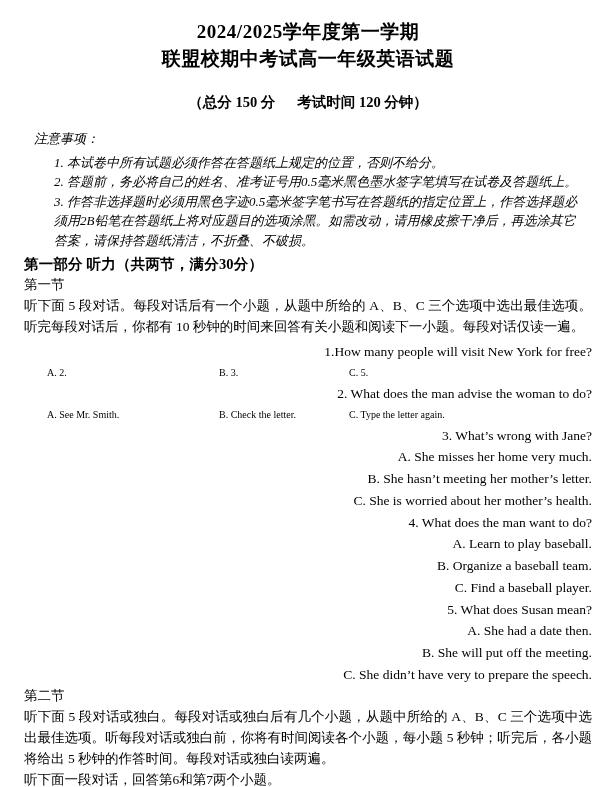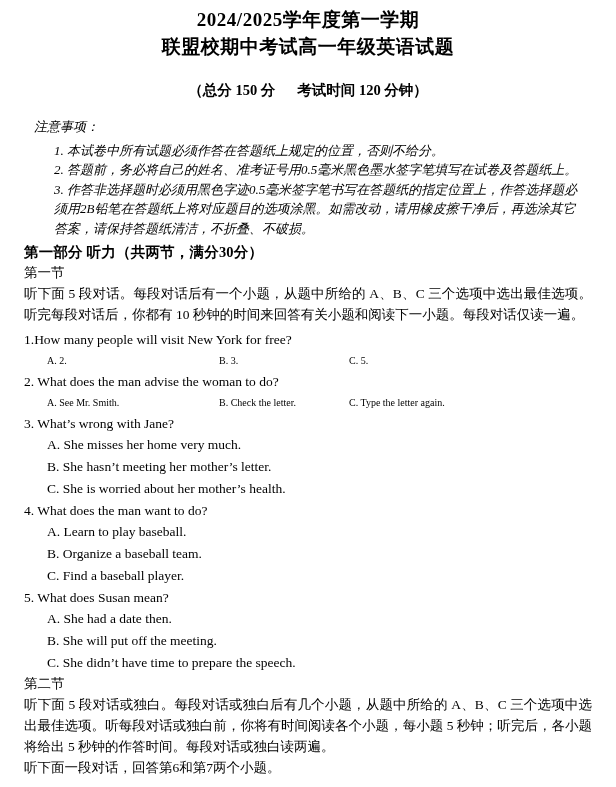--- a/index.html
+++ b/index.html
@@ -14,21 +14,21 @@
     font-family: "Liberation Serif", "DejaVu Serif", serif;
     color: #000000;
     -webkit-font-smoothing: none;
   }
 
   .page {
     position: relative;
     width: 616px;
     height: 787px;
     box-sizing: border-box;
-    padding: 0 24px;
+    padding: 12px 24px;
   }
 
   
   .title-block {
     text-align: center;
     padding-top: 6px;
   }
   .title-line {
     font-family: "Liberation Serif", "DejaVu Serif", serif;
     font-weight: bold;
@@ -89,20 +89,21 @@
     line-height: 21px;
     text-align: justify;
     text-justify: inter-ideograph;
   }
 
   
   .q-list {
     margin: 0;
     padding: 0;
     list-style: none;
+    text-align: right;
   }
   .q-stem {
     font-size: 13.5px;
     line-height: 21px;
     white-space: nowrap;
   }
   .q-opts-row {
     position: relative;
     height: 21px;
     font-size: 10px;
@@ -193,21 +194,21 @@
         <li>B. Organize a baseball team.</li>
         <li>C. Find a baseball player.</li>
       </ul>
     </li>
 
     <li>
       <div class="q-stem">5. What does Susan mean?</div>
       <ul class="q-opts-stack">
         <li>A. She had a date then.</li>
         <li>B. She will put off the meeting.</li>
-        <li>C. She didn’t have time to prepare the speech.</li>
+        <li>C. She didn’t have very to prepare the speech.</li>
       </ul>
     </li>
 
   </ul>
 
   <div class="sub-head">第二节</div>
   <div class="para">听下面 5 段对话或独白。每段对话或独白后有几个小题，从题中所给的 A、B、C 三个选项中选出最佳选项。听每段对话或独白前，你将有时间阅读各个小题，每小题 5 秒钟；听完后，各小题将给出 5 秒钟的作答时间。每段对话或独白读两遍。</div>
   <div class="para">听下面一段对话，回答第6和第7两个小题。</div>
 
 </div>

